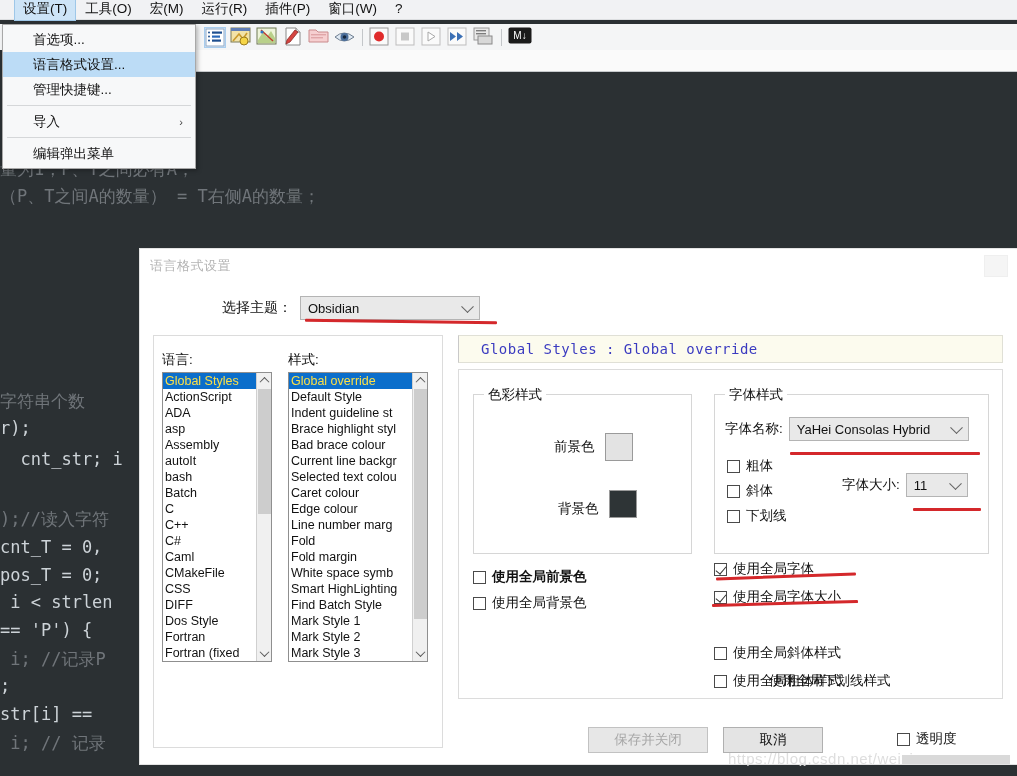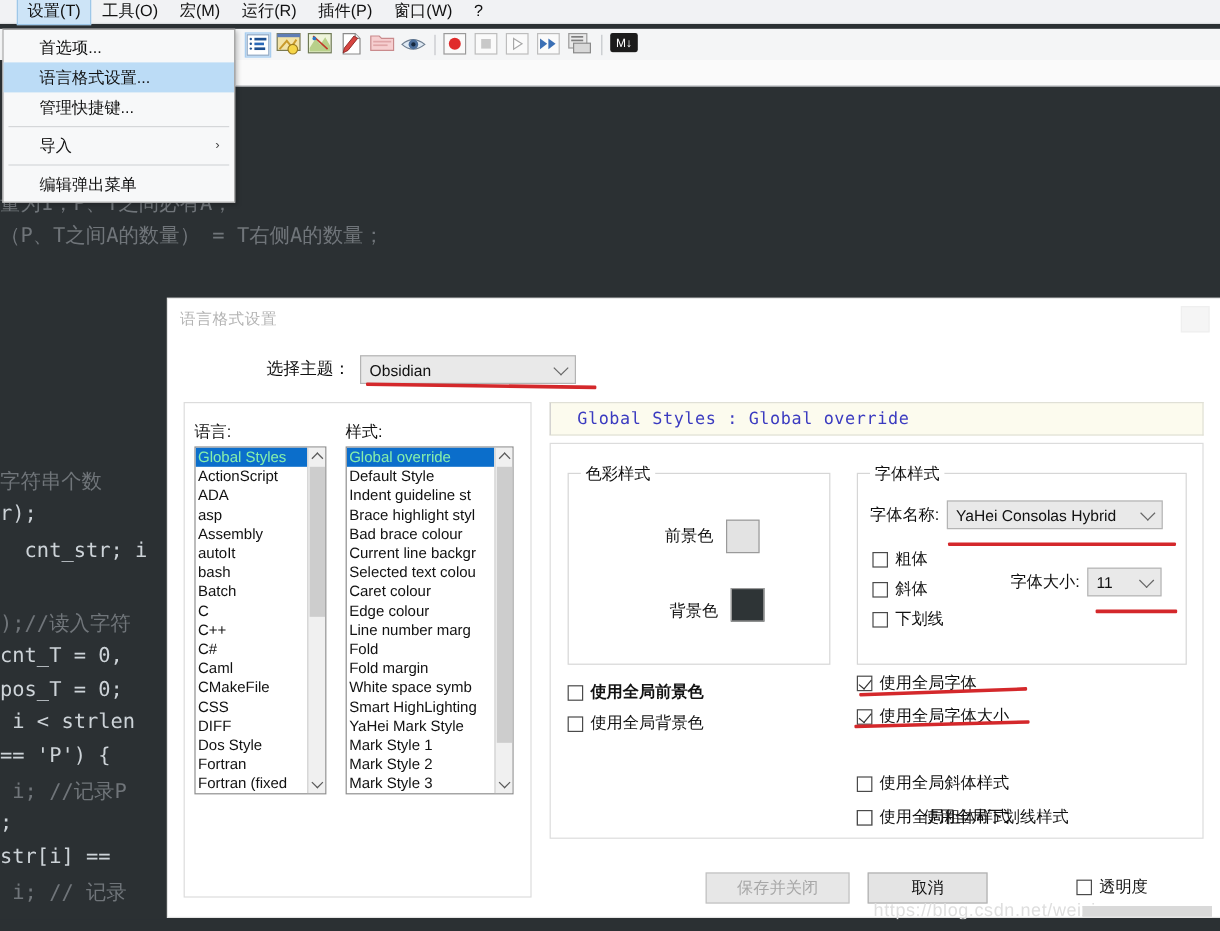--- a/index.html
+++ b/index.html
@@ -159,21 +159,21 @@
     overflow: hidden;
   }
   .listbox-inner { position: absolute; left: 0; top: 0; right: 15px; bottom: 0; overflow: hidden; }
   .li {
     height: 16px; line-height: 16px;
     font-size: 12.5px; color: #111;
     padding-left: 2px;
     white-space: nowrap;
     overflow: hidden;
   }
-  .li.sel { background: #0b6ecb; color: #86efac; }
+  .li.sel { background: #0b6ecb; color: #fde047; }
   .sbar {
     position: absolute; right: 0; top: 0; width: 15px; bottom: 0;
     background: #f0f0f0;
     border-left: 1px solid #d0d0d0;
   }
   .sbar-up, .sbar-down {
     position: absolute; left: 0; width: 15px; height: 15px;
     display: flex; align-items: center; justify-content: center;
     font-size: 9px; color: #555;
   }
@@ -438,21 +438,21 @@
           <div class="li">Bad brace colour</div>
           <div class="li">Current line backgr</div>
           <div class="li">Selected text colou</div>
           <div class="li">Caret colour</div>
           <div class="li">Edge colour</div>
           <div class="li">Line number marg</div>
           <div class="li">Fold</div>
           <div class="li">Fold margin</div>
           <div class="li">White space symb</div>
           <div class="li">Smart HighLighting</div>
-          <div class="li">YaHei Mark Style</div>
+          <div class="li">Find Batch Style</div>
           <div class="li">Mark Style 1</div>
           <div class="li">Mark Style 2</div>
           <div class="li">Mark Style 3</div>
         </div>
         <div class="sbar">
           <div class="sbar-up">
             <i class="arrow-up"></i>
           </div>
           <div class="sbar-thumb" style="top:16px;height:230px;"></div>
           <div class="sbar-down">

